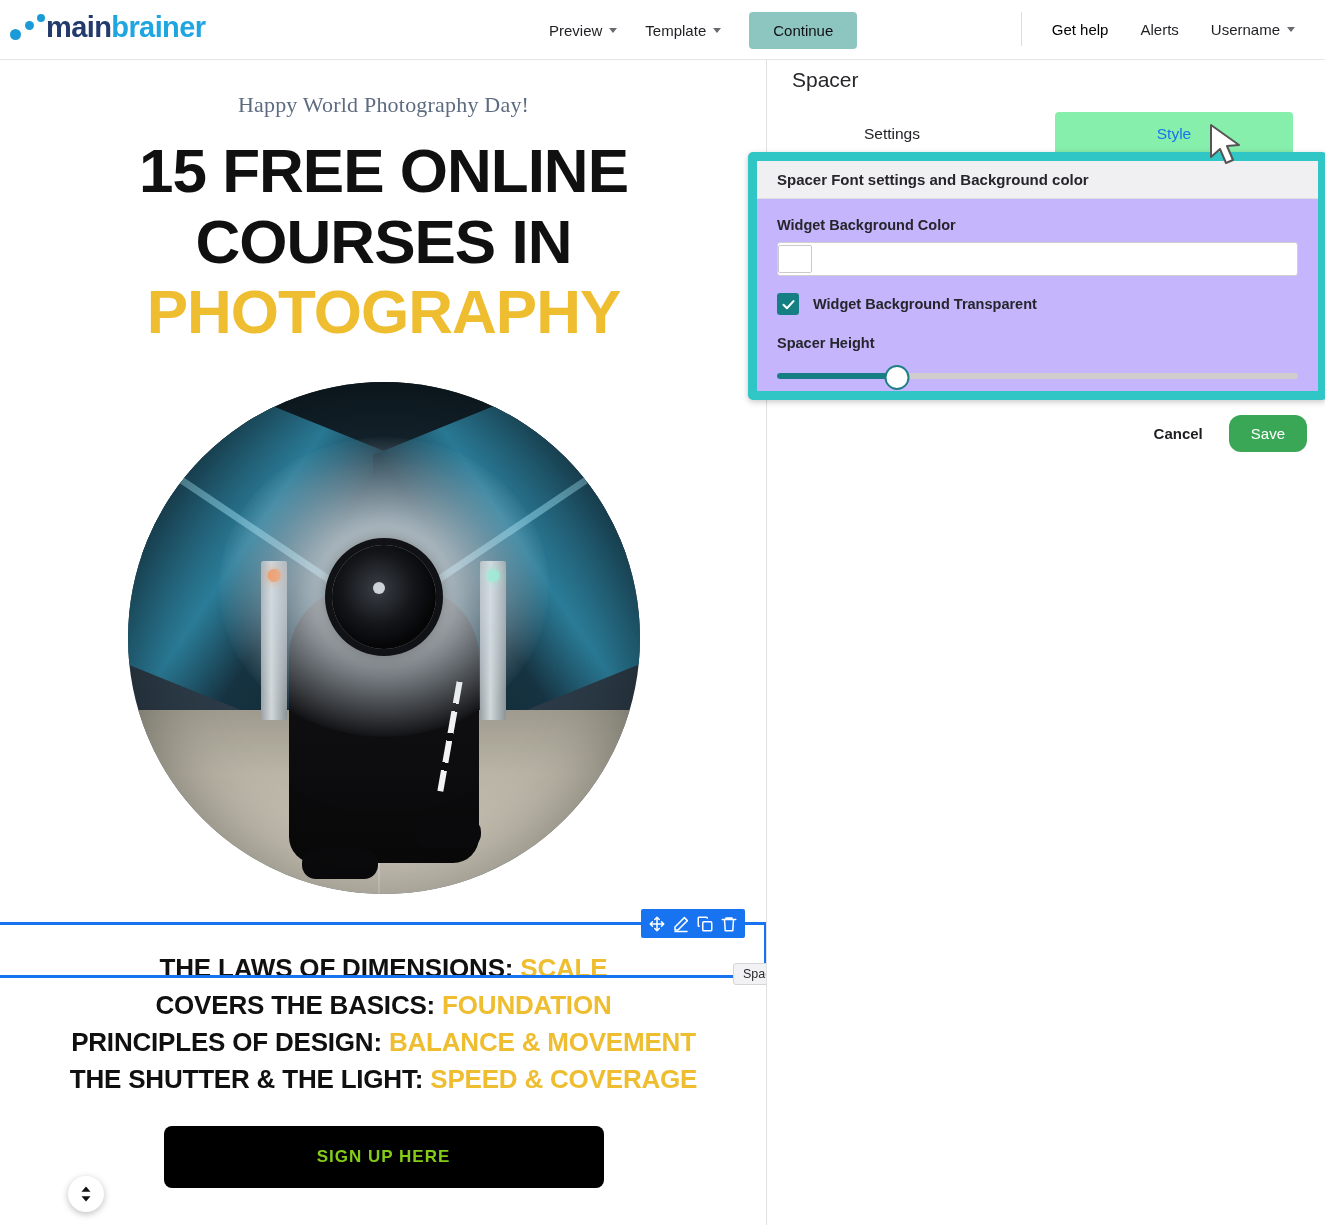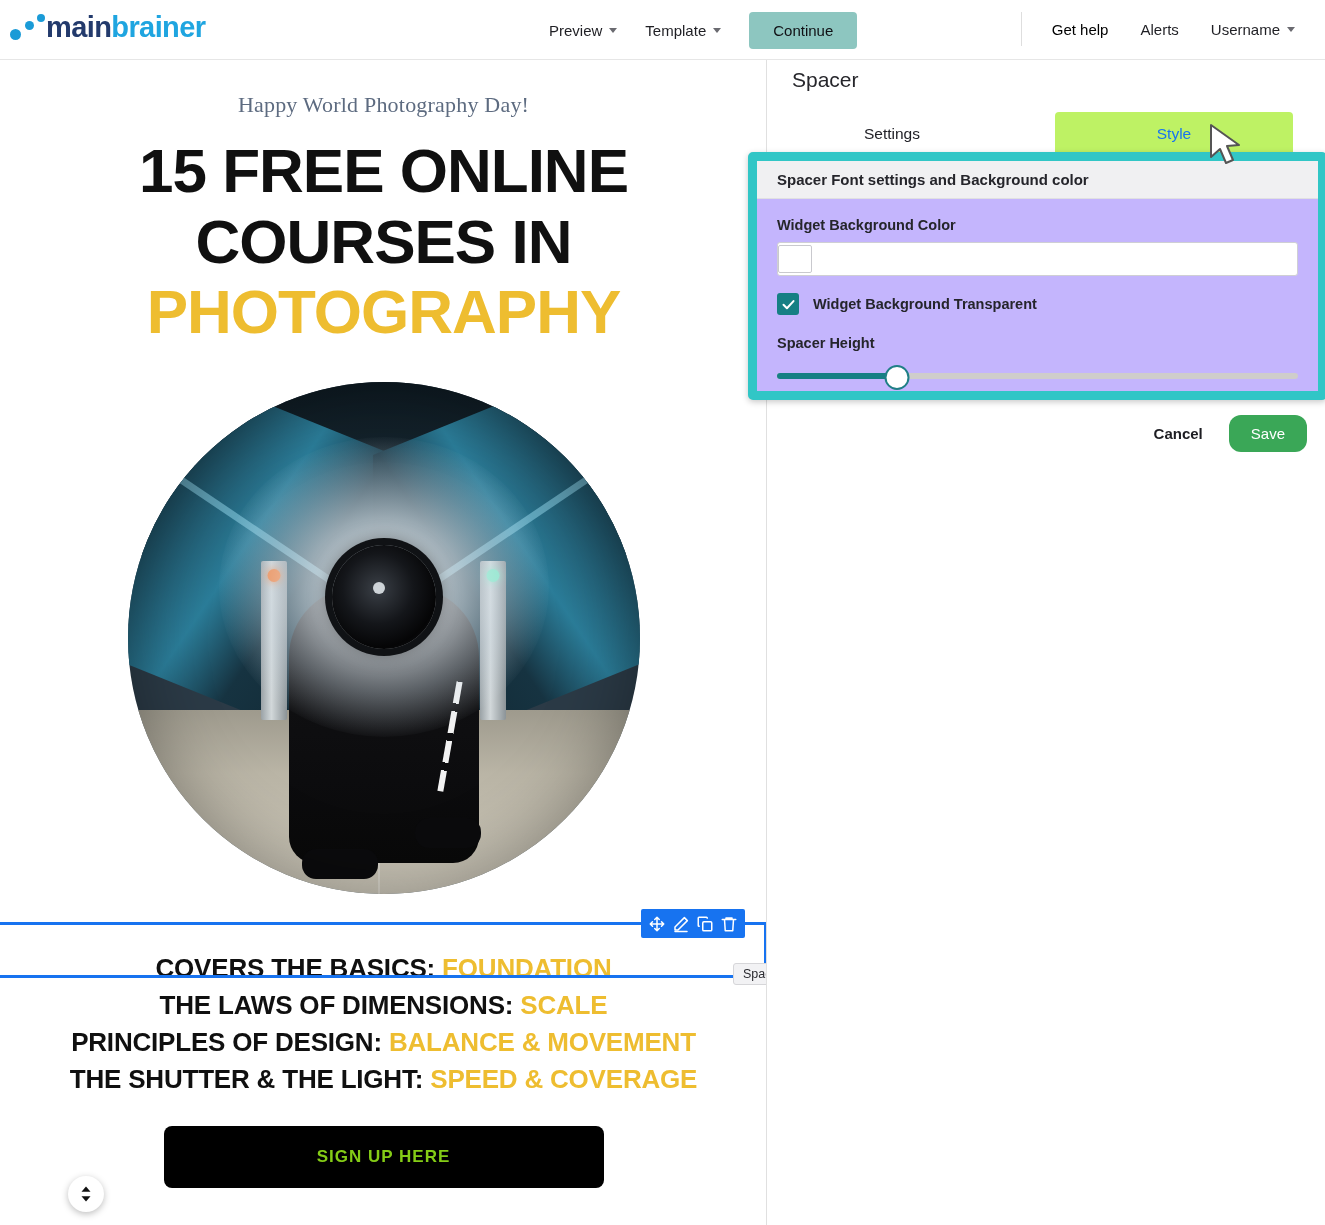--- a/index.html
+++ b/index.html
@@ -139,21 +139,21 @@
   }
 
   
   .panel { position:absolute; left:768px; top:60px; width:557px; height:1165px; background:#fff; }
   .panel-title { position:absolute; left:24px; top:8px; font-size:21px; color:#26262b; }
   .tabs { position:absolute; left:5px; top:52px; width:520px; display:flex; }
   .tab {
     flex:1; text-align:center; padding:13px 0; font-size:15.5px; color:#222228; cursor:pointer;
     border-radius:4px 4px 0 0;
   }
-  .tab.active { background:#bef264; color:#1773f0;margin-left:44px; }
+  .tab.active { background:#86efac; color:#1773f0;margin-left:44px; }
 
   .hl-box {
     position:absolute; left:-20px; top:92px; width:579px; height:248px;
     border:9px solid #31c6c6; border-radius:5px; background:#fff;
     box-shadow:0 2px 6px rgba(0,0,0,.22);
   }
   .card { position:absolute; inset:0; background:#c4b5fd; }
   .card-head {
     height:38px; background:#f0f0f2; border-bottom:1px solid #e0e0e2;
     display:flex; align-items:center; padding:0 20px;
@@ -257,26 +257,26 @@
           <div class="ph-shoe"></div>
           <div class="ph-shoe r"></div>
           <div class="ph-smoke"></div>
           <div class="ph-lens"></div>
           <div class="ph-vig"></div>
         </div>
       </div>
 
       <div class="bullets">
         <div class="line">
+          <span>THE LAWS OF DIMENSIONS:</span>
+          <span class="gold">SCALE</span>
+        </div>
+        <div class="line">
           <span>COVERS THE BASICS:</span>
           <span class="gold">FOUNDATION</span>
-        </div>
-        <div class="line">
-          <span>THE LAWS OF DIMENSIONS:</span>
-          <span class="gold">SCALE</span>
         </div>
         <div class="line">
           <span>PRINCIPLES OF DESIGN:</span>
           <span class="gold">BALANCE &amp; MOVEMENT</span>
         </div>
         <div class="line">
           <span>THE SHUTTER &amp; THE LIGHT:</span>
           <span class="gold">SPEED &amp; COVERAGE</span>
         </div>
       </div>

